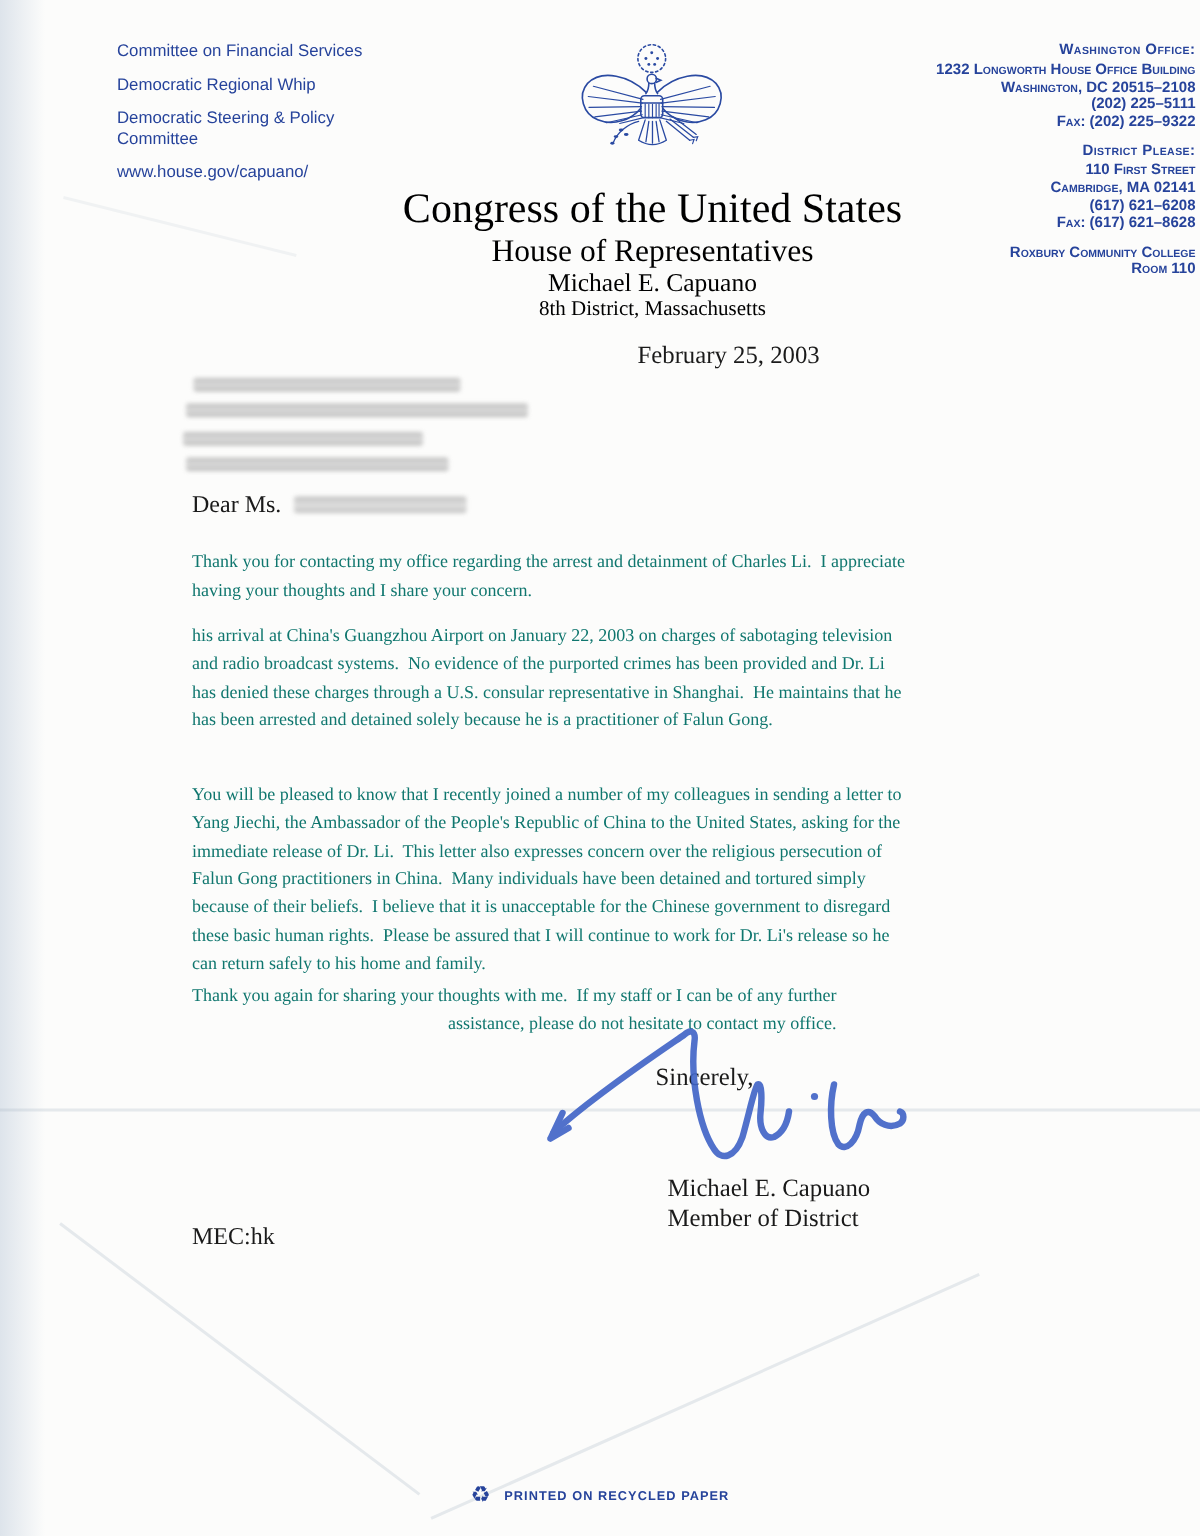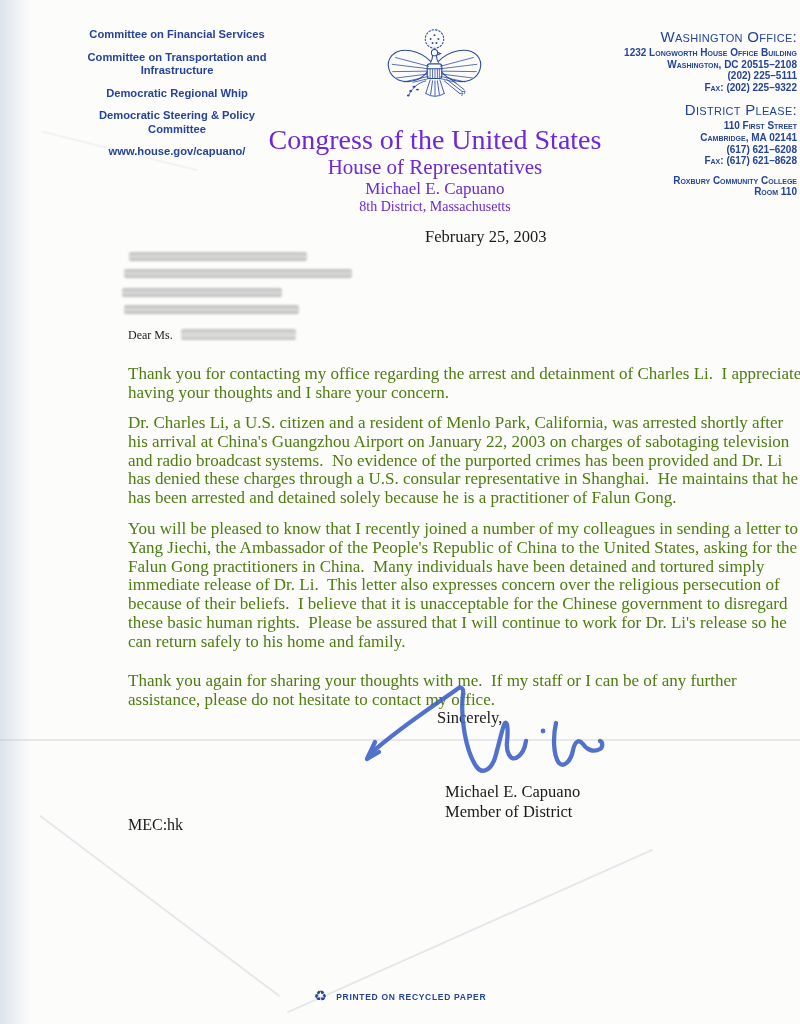--- a/index.html
+++ b/index.html
@@ -13,66 +13,66 @@
   .edge-shade{ position:absolute; left:0; top:0; bottom:0; width:30px;
     background:linear-gradient(90deg, rgba(196,208,222,.55), rgba(196,208,222,0)); }
   .crease{ position:absolute; background:rgba(170,182,198,.28); pointer-events:none; }
   .crease.h1{ left:0; top:739px; width:800px; height:2px; }
   .crease.d1{ left:10px; top:905px; width:300px; height:1.5px; transform:rotate(37deg); }
   .crease.d2{ left:270px; top:930px; width:400px; height:1.5px; transform:rotate(-24deg); }
   .crease.d3{ left:40px; top:150px; width:160px; height:1.5px; transform:rotate(14deg); opacity:.5; }
 
   
   .lh-left{ position:absolute; left:78px; top:28px; width:198px;
-    font-family:"Liberation Sans", sans-serif; font-size:11.2px; font-weight:bold;
-    color:#26439b;text-align:center; }
+    font-family:"Liberation Sans", sans-serif; font-size:11.2px; font-weight:normal;
+    color:#26439b; }
   .lh-left .item{ margin-bottom:9px; line-height:13.5px; }
   .lh-left .item.url{ margin-top:2px; }
 
   
   .seal{ position:absolute; left:381px; top:24px; width:107px; height:104px; }
 
   
   .lh-right{ position:absolute; right:3px; top:28px; width:230px; text-align:right;
     font-family:"Liberation Sans", sans-serif; color:#26439b; }
-  .lh-right .office-heading{ font-size:15px; font-weight:normal; font-variant:small-caps;
+  .lh-right .office-heading{ font-size:10px; font-weight:bold; font-variant:small-caps;
     letter-spacing:.3px; margin-bottom:2px; }
   .lh-right .office-line{ font-size:10px; font-variant:small-caps; line-height:11.6px;
     font-weight:bold; }
   .lh-right .block2{ margin-top:8px; }
   .lh-right .block3{ margin-top:8px; }
 
   
   .lh-center{ position:absolute; left:135px; top:124px; width:600px; text-align:center;
-    color:#6d28d9; }
+    color:#000000; }
   .lh-center .title{ font-size:28px; line-height:31px; }
   .lh-center .subtitle{ font-size:21px; line-height:24px; }
   .lh-center .member{ font-size:17px; line-height:20px; }
   .lh-center .district{ font-size:14px; line-height:16px; }
 
   .date{ position:absolute; left:425px; top:227px; font-size:16.5px;text-align:center; }
 
   
   .redact{ position:absolute; height:9px; border-radius:2px;
     background:linear-gradient(180deg,#9a9a9a,#c8c8c8 55%,#8f8f8f);
     filter:blur(1.3px); opacity:.62; }
   .r1{ left:129px; top:252px; width:178px; }
   .r2{ left:124px; top:269px; width:228px; }
   .r3{ left:122px; top:288px; width:160px; }
   .r4{ left:124px; top:305px; width:175px; }
 
-  .salutation{ position:absolute; left:128px; top:328px; font-size:12px;font-family:Liberation Serif, serif; }
+  .salutation{ position:absolute; left:128px; top:328px; font-size:16px;font-family:Liberation Serif, serif; }
   .salutation .smudge{ display:inline-block; width:115px; height:11px; margin-left:8px;
     vertical-align:-1px; border-radius:2px;
     background:linear-gradient(180deg,#9a9a9a,#cfcfcf 55%,#979797);
     filter:blur(1.3px); opacity:.6; }
 
   .para{ position:absolute; left:128px; }
-  .para .line{ white-space:pre; font-size:17px; line-height:18.8px; color:#4d7c0f; }
-  .p1{ top:365px; } .p2{ top:414px; } .p3{ top:520px; } .p4{ top:672px; }
+  .para .line{ white-space:pre; font-size:12px; line-height:18.8px; color:#0f766e; }
+  .p1{ top:365px; } .p2{ top:414px; } .p3{ top:520px; } .p4{ top:654px;text-align:right; }
 
   .closing{ position:absolute; left:437px; top:708px; font-size:16.5px; }
   .signature{ position:absolute; left:350px; top:678px; width:265px; height:122px;
     pointer-events:none; }
   .signer-name{ position:absolute; left:445px; top:782px; font-size:16.5px; }
   .signer-title{ position:absolute; left:445px; top:802px; font-size:16.5px; }
   .reference{ position:absolute; left:128px; top:816px; font-size:16px; }
 
   .footer{ position:absolute; left:0; top:989px; width:800px; display:flex;
     justify-content:center; align-items:center; gap:9px; }
@@ -87,21 +87,20 @@
 <div class="page">
 
   <div class="edge-shade"></div>
   <div class="crease h1"></div>
   <div class="crease d1"></div>
   <div class="crease d2"></div>
   <div class="crease d3"></div>
 
   <div class="lh-left">
     <div class="item">Committee on Financial Services</div>
-    <div class="item">Committee on Transportation and Infrastructure</div>
     <div class="item">Democratic Regional Whip</div>
     <div class="item">Democratic Steering &amp; Policy Committee</div>
     <div class="item url">www.house.gov/capuano/</div>
   </div>
 
   <div class="seal">
     <svg viewBox="0 0 110 104" width="107" height="104" fill="none" stroke="#2a4aa2" stroke-width="1.1" stroke-linecap="round">
 
       <circle cx="55" cy="14" r="9.5" stroke-dasharray="1.6 1.9"></circle>
       <g fill="#2a4aa2" stroke="none">
@@ -176,31 +175,30 @@
 
   <div class="salutation">
     <span>Dear Ms.</span><span class="smudge"></span>
   </div>
 
   <div class="para p1">
     <div class="line">Thank you for contacting my office regarding the arrest and detainment of Charles Li.  I appreciate</div>
     <div class="line">having your thoughts and I share your concern.</div>
   </div>
   <div class="para p2">
-    <div class="line">Dr. Charles Li, a U.S. citizen and a resident of Menlo Park, California, was arrested shortly after</div>
     <div class="line">his arrival at China's Guangzhou Airport on January 22, 2003 on charges of sabotaging television</div>
     <div class="line">and radio broadcast systems.  No evidence of the purported crimes has been provided and Dr. Li</div>
     <div class="line">has denied these charges through a U.S. consular representative in Shanghai.  He maintains that he</div>
     <div class="line">has been arrested and detained solely because he is a practitioner of Falun Gong.</div>
   </div>
   <div class="para p3">
     <div class="line">You will be pleased to know that I recently joined a number of my colleagues in sending a letter to</div>
     <div class="line">Yang Jiechi, the Ambassador of the People's Republic of China to the United States, asking for the</div>
+    <div class="line">immediate release of Dr. Li.  This letter also expresses concern over the religious persecution of</div>
     <div class="line">Falun Gong practitioners in China.  Many individuals have been detained and tortured simply</div>
-    <div class="line">immediate release of Dr. Li.  This letter also expresses concern over the religious persecution of</div>
     <div class="line">because of their beliefs.  I believe that it is unacceptable for the Chinese government to disregard</div>
     <div class="line">these basic human rights.  Please be assured that I will continue to work for Dr. Li's release so he</div>
     <div class="line">can return safely to his home and family.</div>
   </div>
   <div class="para p4">
     <div class="line">Thank you again for sharing your thoughts with me.  If my staff or I can be of any further</div>
     <div class="line">assistance, please do not hesitate to contact my office.</div>
   </div>
 
   <div class="closing">Sincerely,</div>

